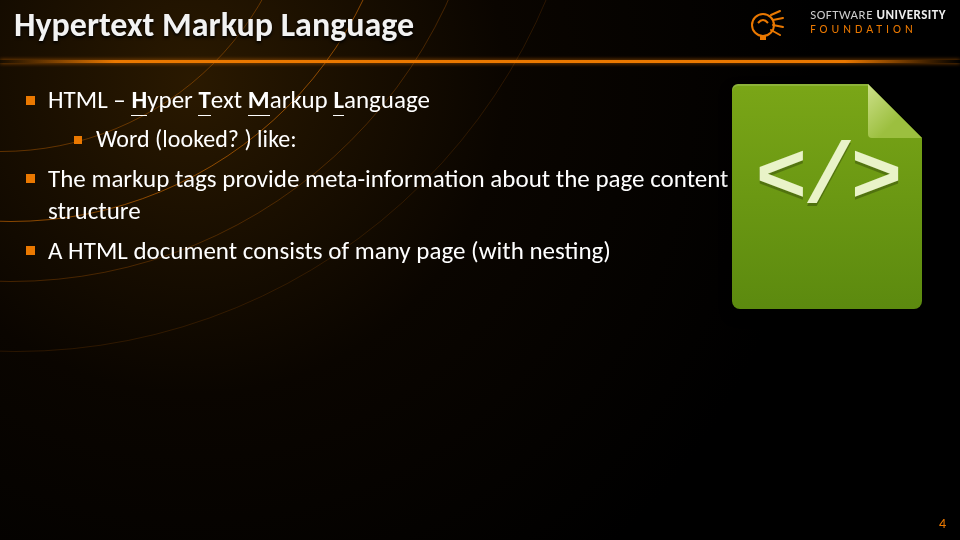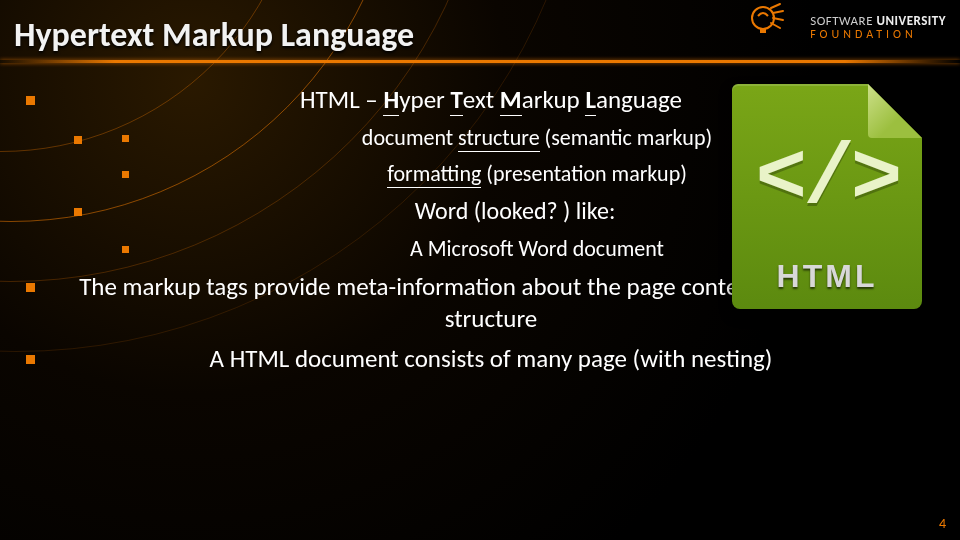--- a/index.html
+++ b/index.html
@@ -9,46 +9,46 @@
     color:#fff;
   }
   
   .arc{position:absolute;border:1px solid rgba(234,120,0,0.35);border-radius:50%;}
   .arc1{width:600px;height:600px;left:-300px;top:-450px;}
   .arc2{width:780px;height:780px;left:-380px;top:-560px;border-color:rgba(234,120,0,0.55);}
   .arc3{width:960px;height:960px;left:-470px;top:-680px;border-color:rgba(234,120,0,0.25);}
   .arc4{width:1150px;height:1150px;left:-560px;top:-800px;border-color:rgba(234,120,0,0.15);}
 
   .title{
-    position:absolute;left:14px;top:14px;
+    position:absolute;left:14px;top:4px;
     font-size:34px;font-weight:700;color:#f2f2f2;
     text-shadow:0 2px 3px #000;
   }
   .divider{
     position:absolute;left:0;top:60px;right:0;height:3px;
     background:linear-gradient(90deg, rgba(126,63,0,0) 0%, #ea7800 12%, #ea7800 88%, rgba(126,63,0,0) 100%);
     box-shadow:0 0 4px rgba(234,120,0,0.7);
   }
 
   
   .logo{
-    position:absolute;right:14px;top:1px;display:flex;align-items:flex-end;gap:24px;color:#ddd;
+    position:absolute;right:14px;top:8px;display:flex;align-items:flex-start;gap:24px;color:#ddd;
   }
   .bulb{
     width:40px;height:40px;position:relative;
   }
   .bulb svg{width:40px;height:40px;}
   .logo-text{line-height:1.05;font-size:13px;letter-spacing:0.5px;}
   .logo-text .l1{font-weight:400;color:#ccc;}
   .logo-text .l2{font-weight:700;color:#eee;}
   .logo-text .l3{font-weight:300;color:#ea7800;letter-spacing:4px;font-size:12px;}
 
   .body{
     position:absolute;left:26px;top:76px;right:26px;bottom:30px;
-    font-size:25px;color:#fff;text-align:center;
+    font-size:25px;color:#fff;
   }
   ul{list-style:none;margin:0;padding:0;}
   li{position:relative;padding-left:22px;margin:8px 0;line-height:1.28;}
   li::before{
     content:"";position:absolute;left:0;top:0.46em;width:9px;height:9px;background:#ea7800;
   }
   .lvl2{margin-left:26px;font-size:24px;}
   .lvl2 > li::before{width:8px;height:8px;top:0.48em;}
   .lvl3{margin-left:26px;font-size:22px;}
   .lvl3 > li{padding-left:18px;}
@@ -120,41 +120,33 @@
       <span class="l3">FOUNDATION</span>
     </div>
   </div>
 
   <div class="body">
     <ul class="lvl1">
       <li>
         <span>HTML – </span><b><span class="under">H</span></b><span>yper </span><b><span class="under">T</span></b><span>ext </span><b><span class="under">M</span></b><span>arkup </span><b><span class="under">L</span></b><span>anguage</span>
         <ul class="lvl2">
           <li>
-            <ul class="lvl3">
-              <li><span>document </span><span class="under">structure</span><span> (semantic markup)</span></li>
-              <li><span class="under">formatting</span><span> (presentation markup)</span></li>
-            </ul>
           </li>
           <li>
             <span>Word (looked? ) like:</span>
-            <ul class="lvl3">
-              <li><span>A Microsoft Word document</span></li>
-            </ul>
           </li>
         </ul>
       </li>
       <li><span>The markup tags provide meta-information about the page content and define its structure</span></li>
       <li><span>A HTML document consists of many page (with nesting)</span></li>
     </ul>
   </div>
 
   <div class="fileicon">
     <div class="page">
       <div class="foldshadow"></div>
       <div class="fold"></div>
       <div class="tag">&lt;/&gt;</div>
-      <div class="label">HTML</div>
     </div>
   </div>
 
   <div class="pagenum">4</div>
 </div>
 
 </body></html>

